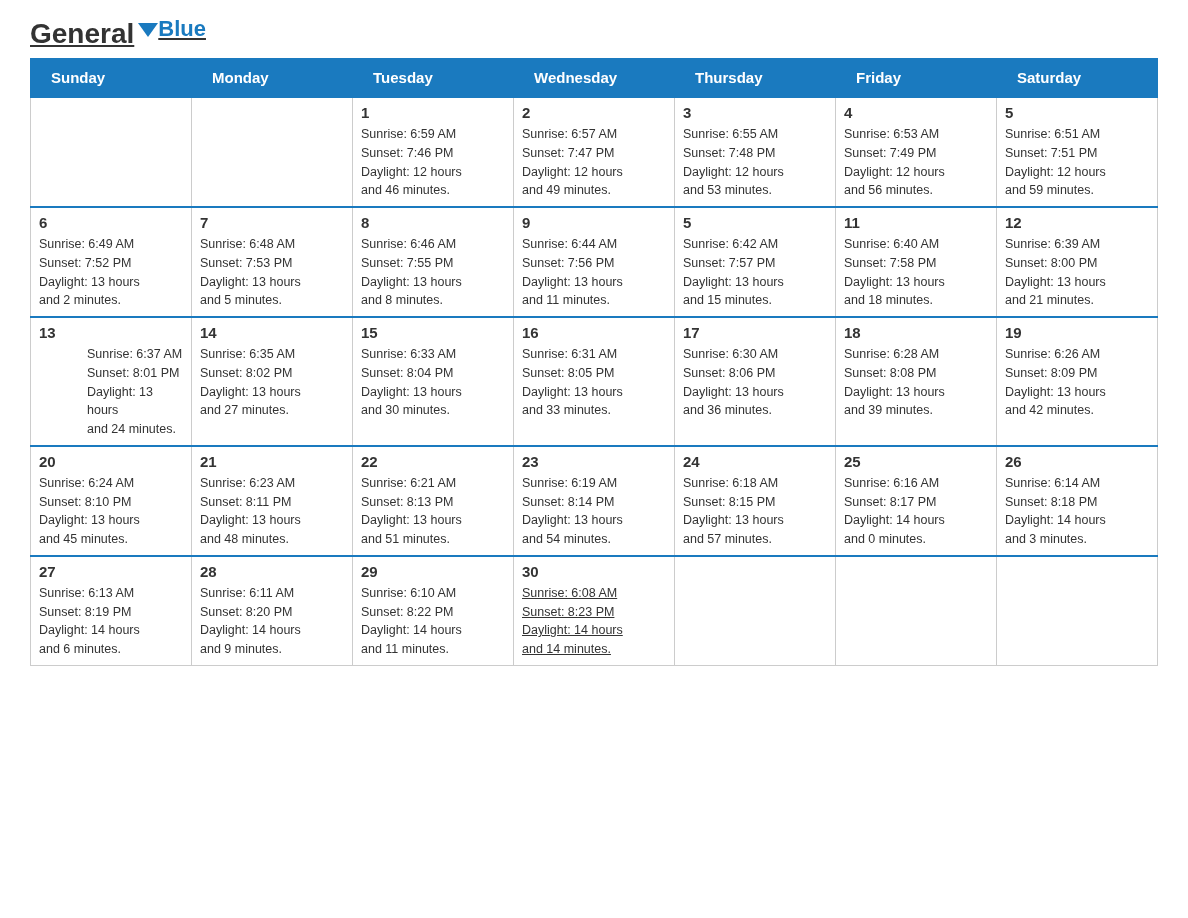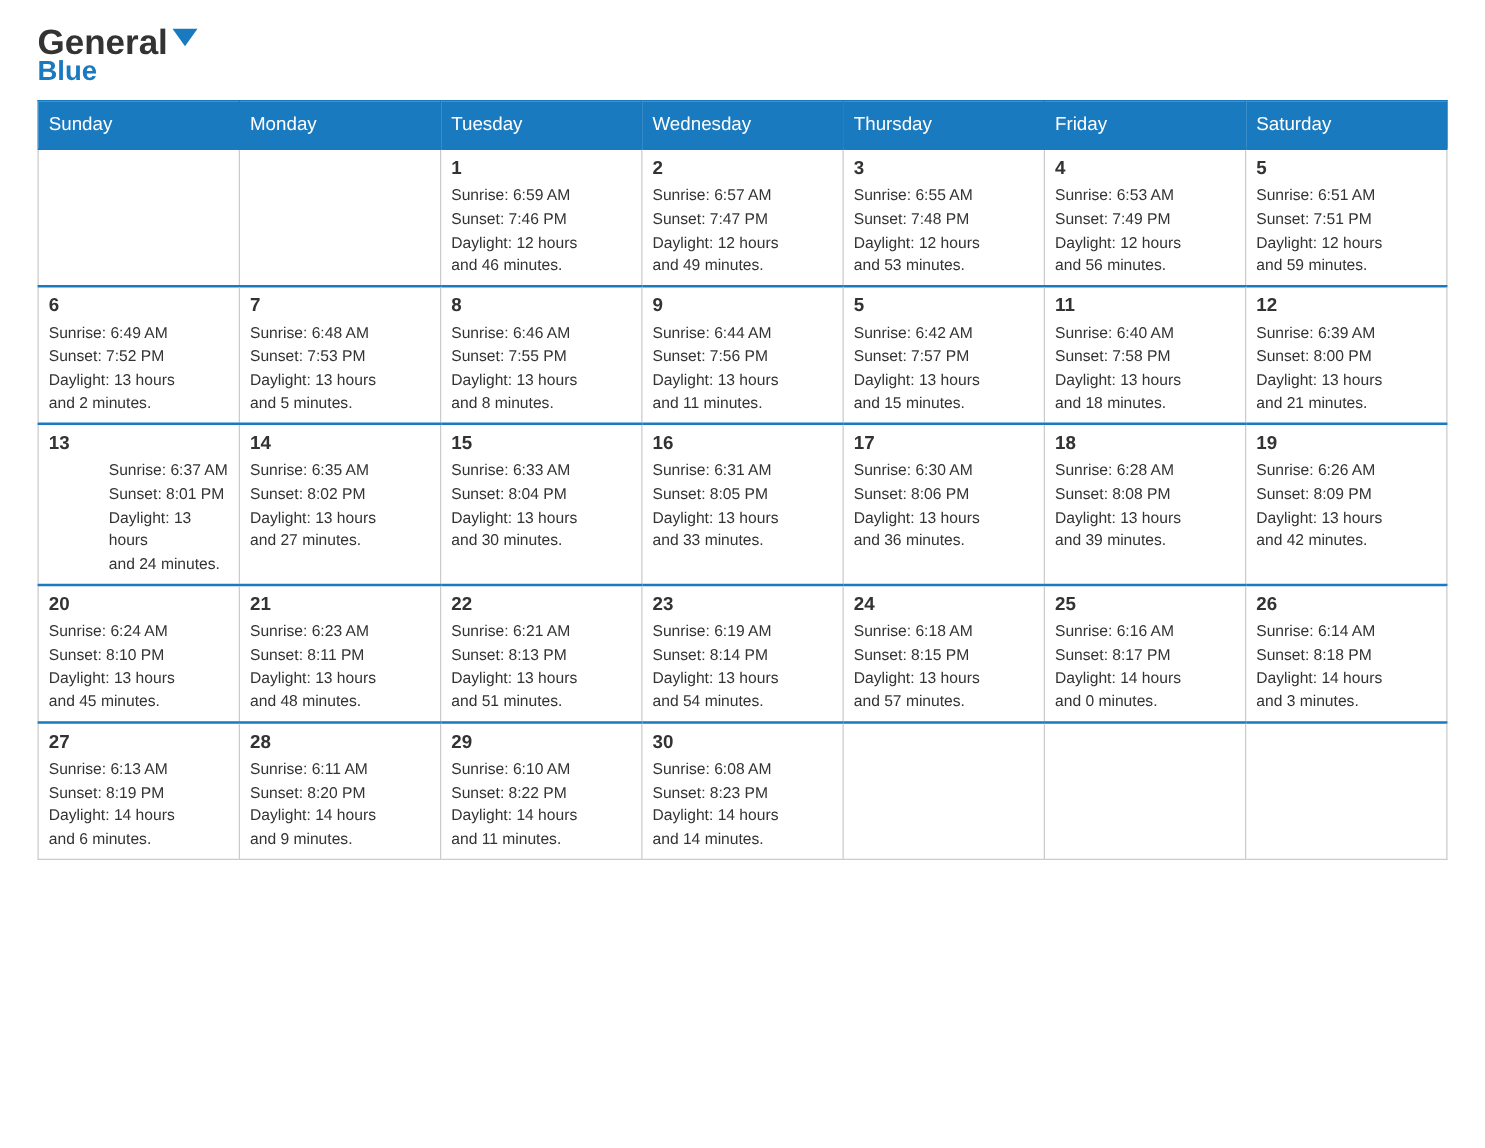--- a/index.html
+++ b/index.html
@@ -12,22 +12,23 @@
       padding: 20px 30px;
     }
     .header {
       display: flex;
       justify-content: space-between;
       align-items: flex-start;
       margin-bottom: 10px;
     }
     .logo {
       display: flex;
-      flex-direction: column;
+      flex-direction: row;
       align-items: flex-start;
+      text-decoration: underline;
     }
     .logo-text {
       font-size: 28px;
       font-weight: bold;
       color: #333;
       line-height: 1;
     }
     .logo-triangle {
       display: inline-block;
       width: 0;
@@ -61,23 +62,23 @@
       margin-top: 4px;
     }
     .calendar-table {
       width: 100%;
       border-collapse: collapse;
       margin-top: 10px;
     }
     .calendar-table th {
       background-color: #1a7abf;
       color: #fff;
-      padding: 10px 8px;
+      padding: 10px 20px;
       font-size: 15px;
-      font-weight: normal;
+      font-weight: bold;
       text-align: left;
       border: 1px solid #1a7abf;
     }
     .calendar-table td {
       vertical-align: top;
       padding: 6px 8px;
       border: 1px solid #ccc;
       width: 14.28%;
       min-height: 110px;
       font-size: 13px;
@@ -338,21 +339,21 @@
         </td>
         <td>
           <div class="day-number">29</div>
           <div class="day-info" style="white-space: pre-line;">Sunrise: 6:10 AM
 Sunset: 8:22 PM
 Daylight: 14 hours
 and 11 minutes.</div>
         </td>
         <td>
           <div class="day-number">30</div>
-          <div class="day-info" style="white-space: pre-line;">Sunrise: 6:08 AM
+          <div class="day-info" style="white-space: pre-line; text-decoration: underline;">Sunrise: 6:08 AM
 Sunset: 8:23 PM
 Daylight: 14 hours
 and 14 minutes.</div>
         </td>
         <td class="empty-cell"></td>
         <td class="empty-cell"></td>
         <td class="empty-cell"></td>
       </tr>
     </tbody>
 </table>

